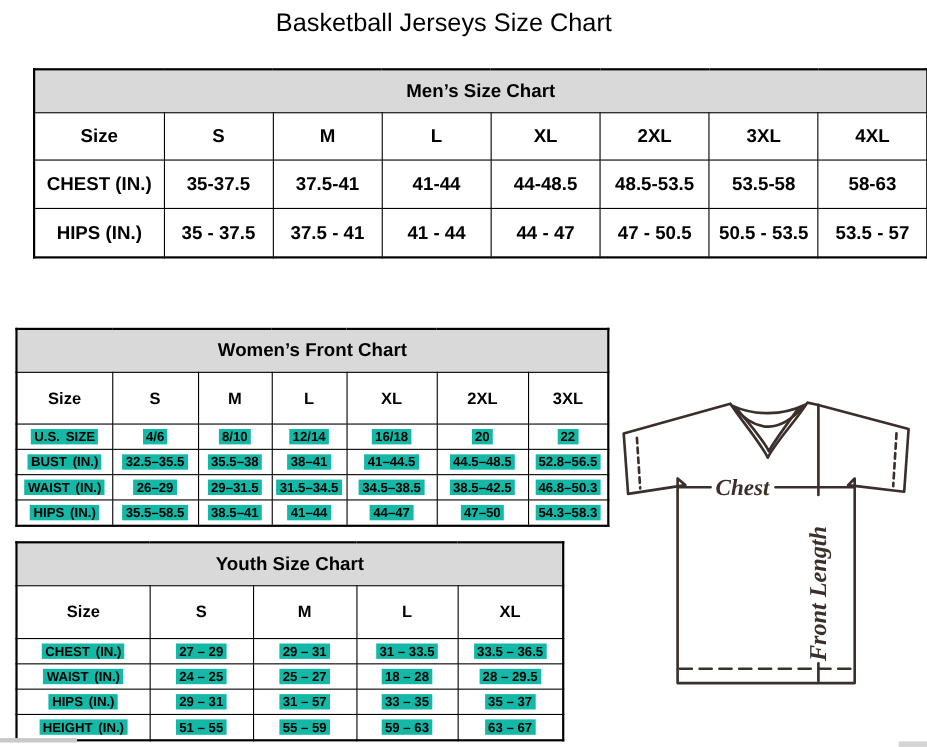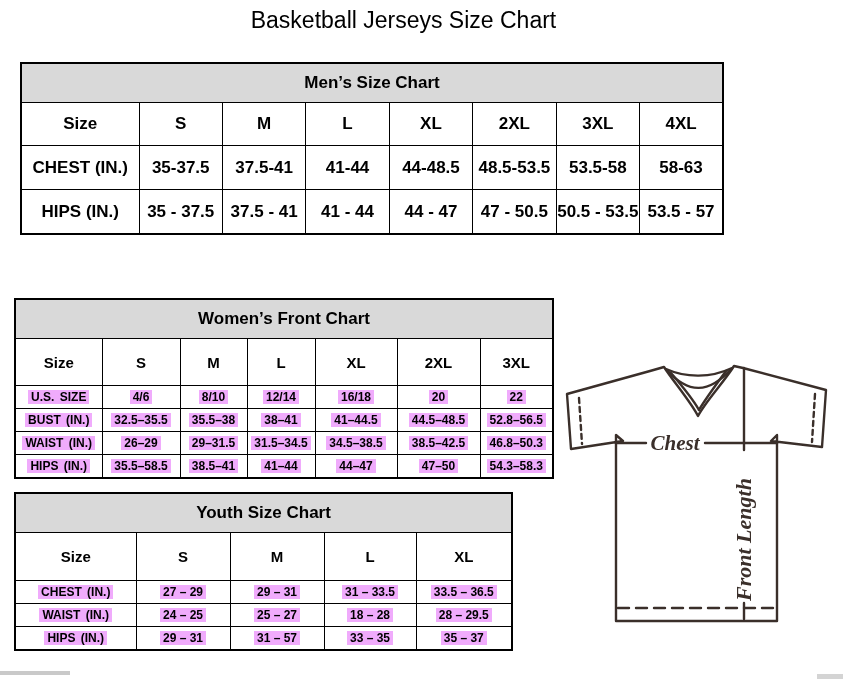--- a/index.html
+++ b/index.html
@@ -11,32 +11,32 @@
     position:absolute;top:7px;left:0;width:807px;text-align:center;
     font-size:23px;font-weight:normal;letter-spacing:0px;
   }
   table.tbl{
     position:absolute;border-collapse:collapse;table-layout:fixed;
     background:#fff;border:2px solid #000;font-weight:bold;text-align:center;
   }
   table.tbl td{border:1px solid #000;padding:0;vertical-align:middle;overflow:hidden;white-space:nowrap;}
   tr.cap td{background:#d9d9d9;height:38px;font-size:17px;}
   
-  #mens{left:20px;top:62px;width:704px;border-radius:15px;}
+  #mens{left:30px;top:62px;width:814px;border-radius:15px;}
   #mens tr.hdr td{height:42px;font-size:17px;}
   #mens tr.dr  td{height:43px;font-size:17px;}
   
   #womens{left:14px;top:298px;width:538px;}
   #womens tr.hdr td{height:46px;font-size:15px;}
   #womens tr.dr td{height:22px;font-size:12px;}
   
   #youth{left:14px;top:492px;width:497px;}
   #youth tr.hdr td{height:47px;font-size:15px;}
   #youth tr.dr td{height:22px;font-size:12px;}
-  .hl{background:#f0abfc;padding:0 3px;}
+  .hl{background:#14b8a6;padding:0 3px;}
   td.lbl .hl{word-spacing:2px;}
   
   #jersey{position:absolute;left:554px;top:353px;width:288px;height:290px;}
   .gray-strip{position:absolute;background:#c9c9c9;}
 </style>
 </head>
 <body>
 
 <div class="page-title">Basketball Jerseys Size Chart</div>
 
@@ -182,20 +182,27 @@
     <td><span class="hl">25 – 27</span></td>
     <td><span class="hl">18 – 28</span></td>
     <td><span class="hl">28 – 29.5</span></td>
   </tr>
   <tr class="dr">
     <td class="lbl"><span class="hl">HIPS (IN.)</span></td>
     <td><span class="hl">29 – 31</span></td>
     <td><span class="hl">31 – 57</span></td>
     <td><span class="hl">33 – 35</span></td>
     <td><span class="hl">35 – 37</span></td>
+  </tr>
+  <tr class="dr">
+    <td class="lbl"><span class="hl">HEIGHT (IN.)</span></td>
+    <td><span class="hl">51 – 55</span></td>
+    <td><span class="hl">55 – 59</span></td>
+    <td><span class="hl">59 – 63</span></td>
+    <td><span class="hl">63 – 67</span></td>
   </tr>
   </tbody>
 </table>
 
 <svg id="jersey" viewBox="0 0 288 290">
   <g fill="none" stroke="#3a2f2a" stroke-width="2.4" stroke-linejoin="round" stroke-linecap="round">
     <path fill="#ffffff" d="M110,14 L96,18 L13,41 L17,96 L69,88 L62,82 L62,268 L223,268 L223,82 L217,88 L268,94 L272,37 L189,15 L180,13
          C170,29 151,49 144,63 C137,49 119,28 110,14 Z"></path>
     <path d="M112,16 C132,25 157,25 178,15"></path>
     <path d="M113,17 C134,41 155,41 177,16"></path>

